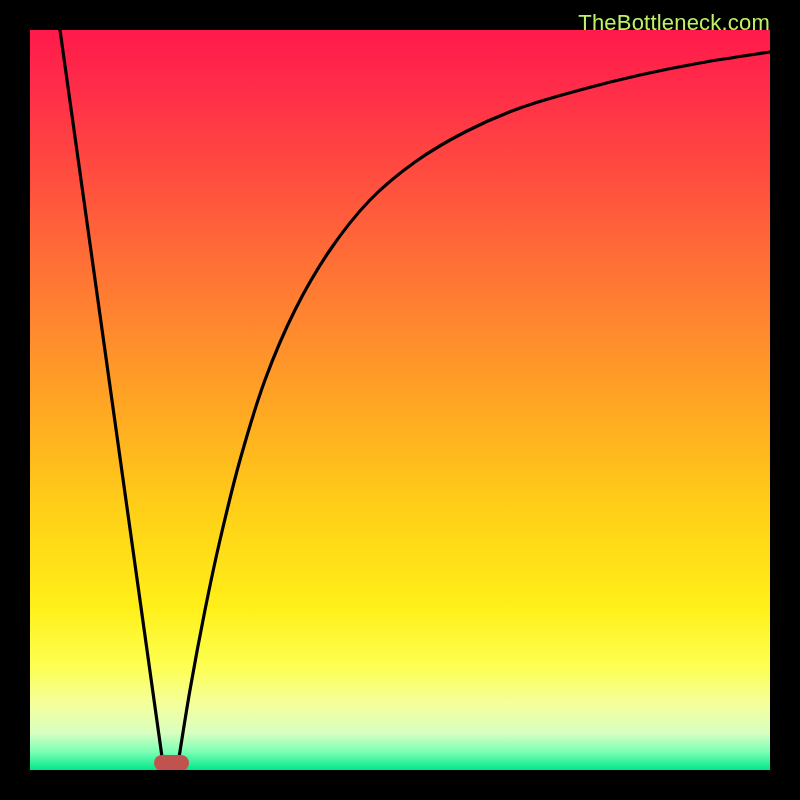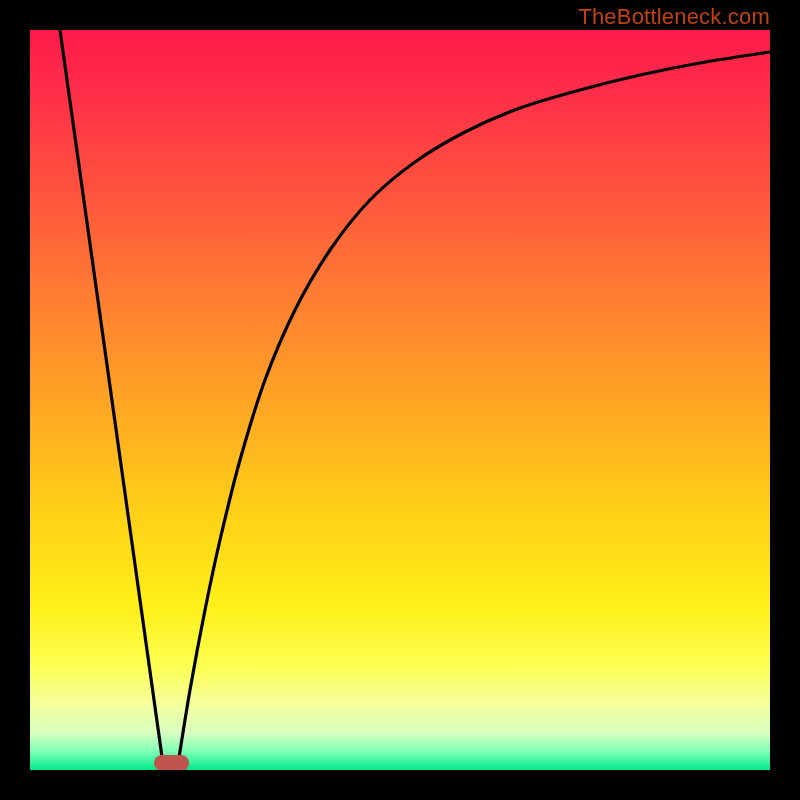--- a/index.html
+++ b/index.html
@@ -39,23 +39,23 @@
       #fff019 78%,
       #fdff52 86%,
       #f5ff9c 91%,
       #d8ffc0 95%,
       #7dffb5 97.5%,
       #00e88a 100%
     );
   }
   .watermark {
     position: absolute;
-    top: 4px;
+    top: 10px;
     right: 30px;
-    color: #c2410c;
+    color: #bef264;
     font-size: 22px;
     font-weight: 500;
     letter-spacing: 0.2px;
     user-select: none;
   }
   .marker {
     position: absolute;
     width: 35px;
     height: 16px;
     border-radius: 10px;

